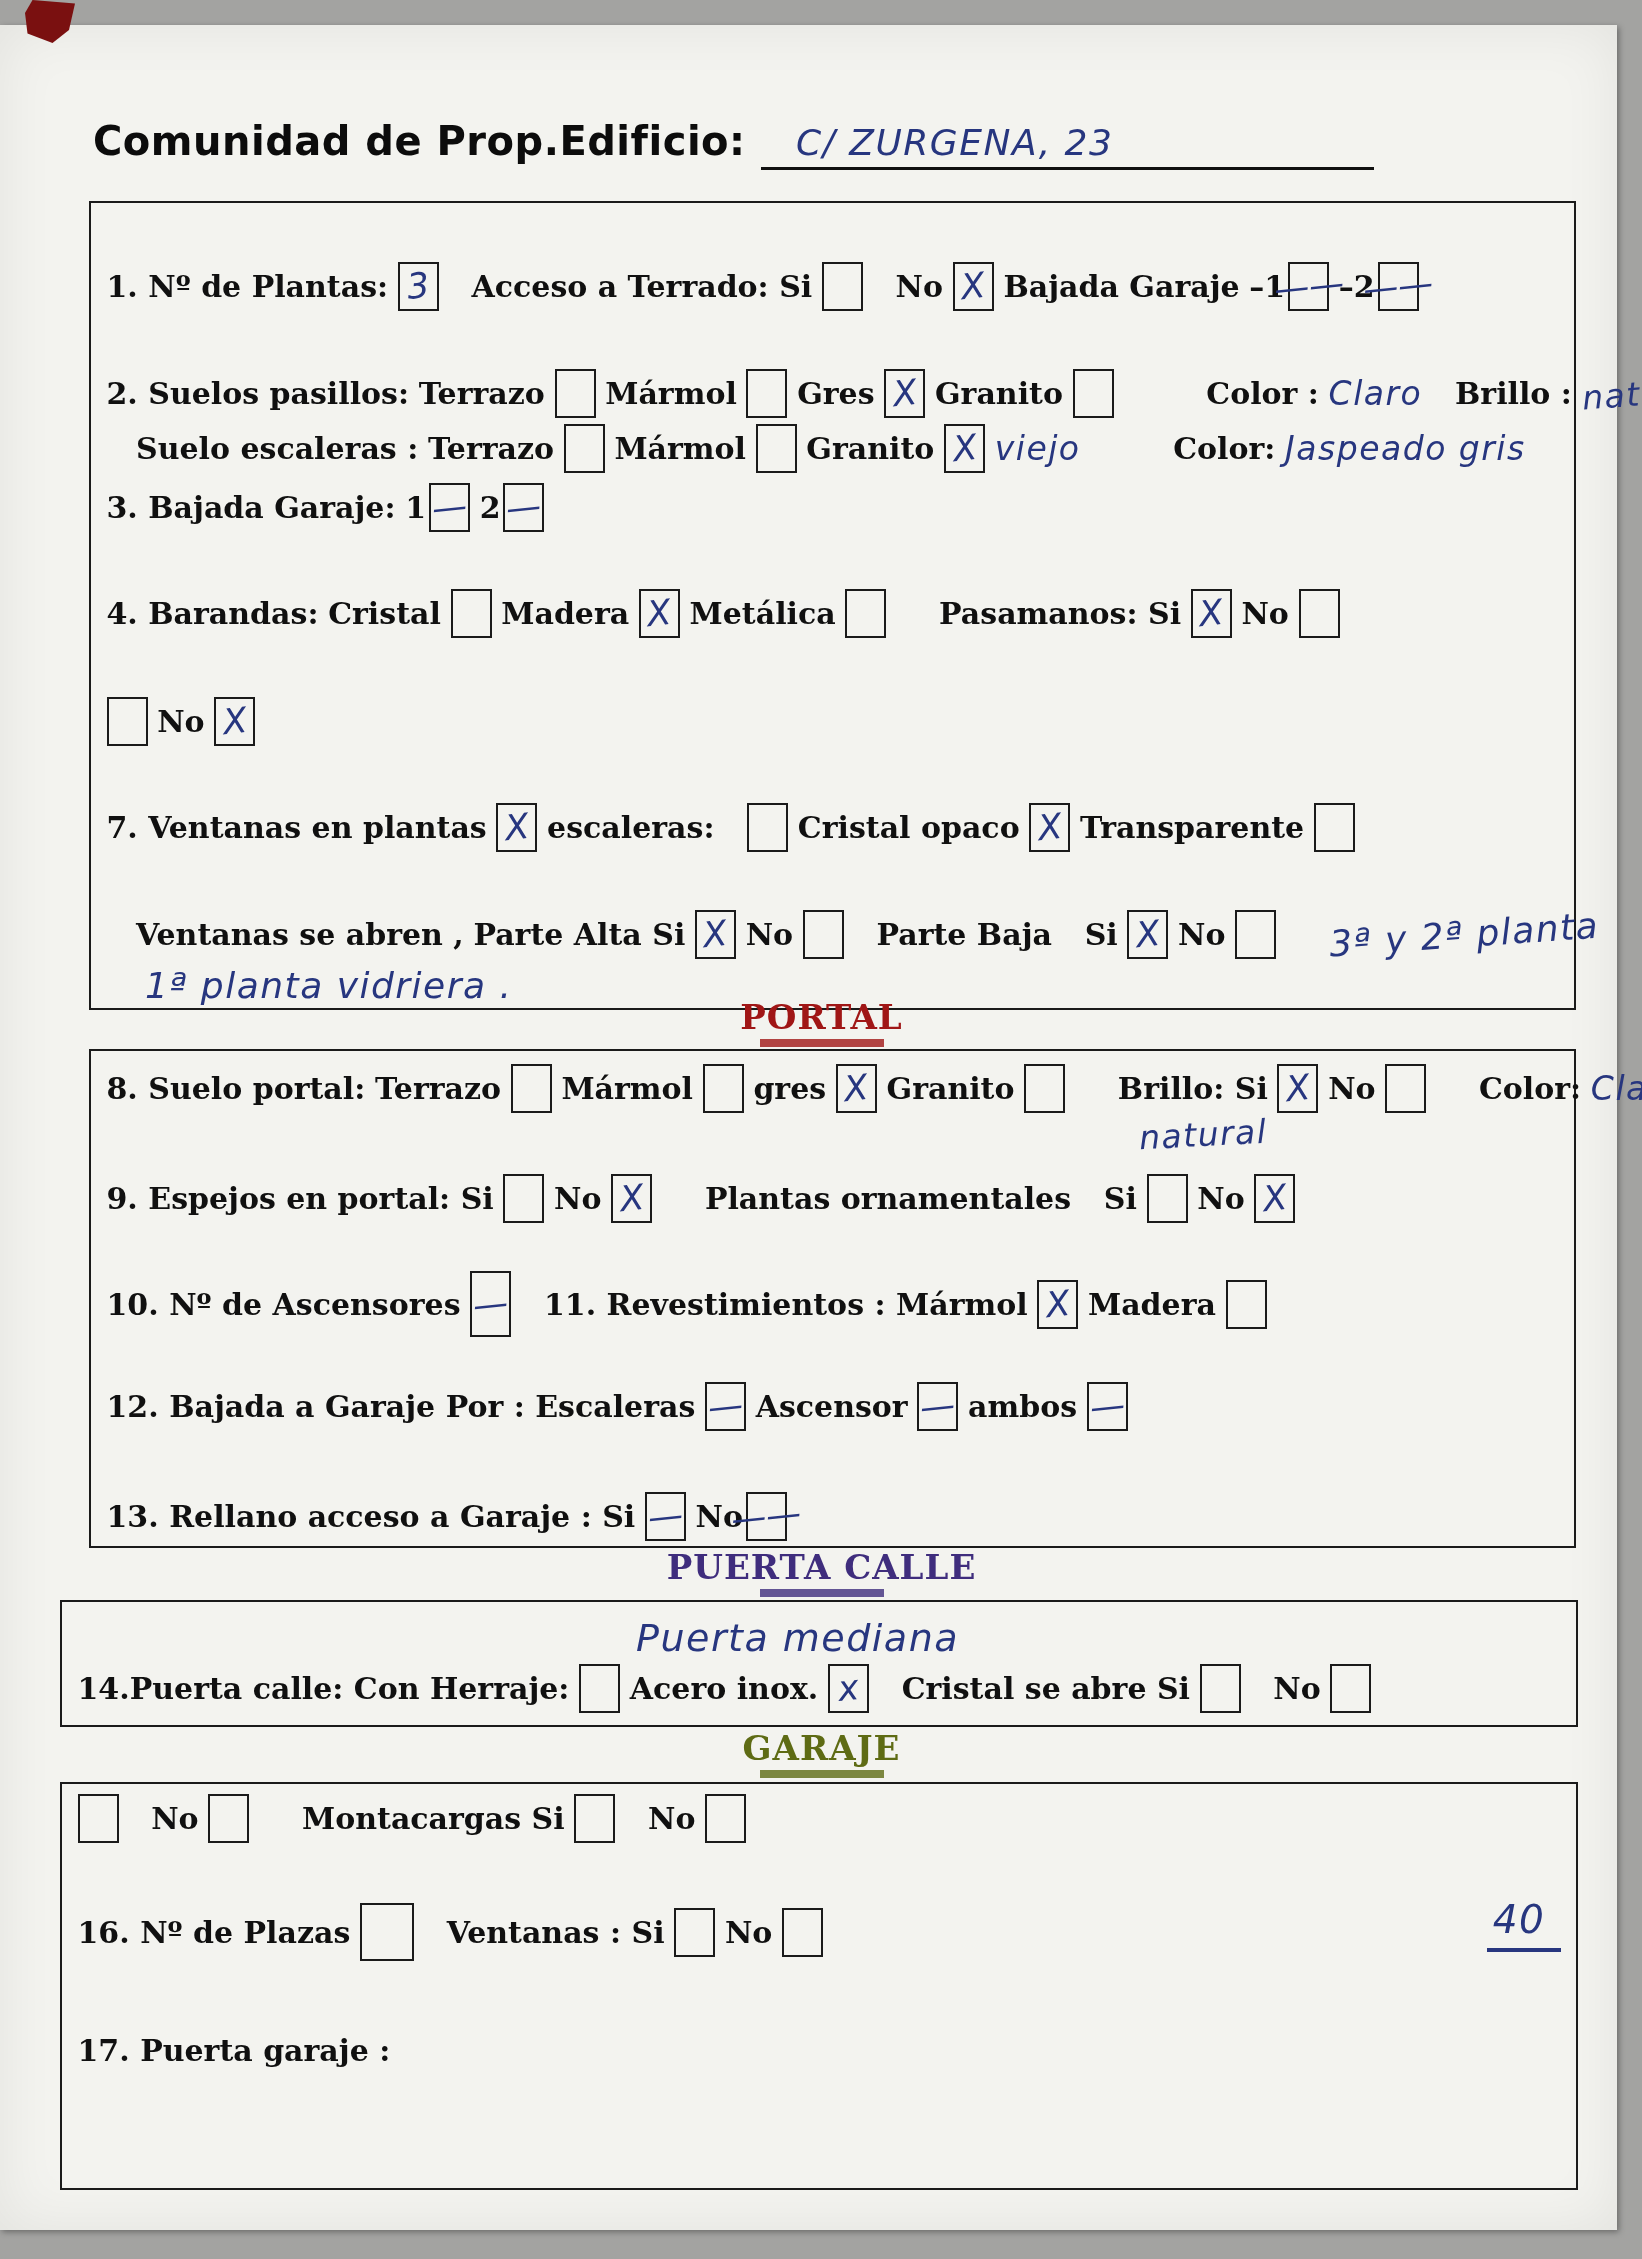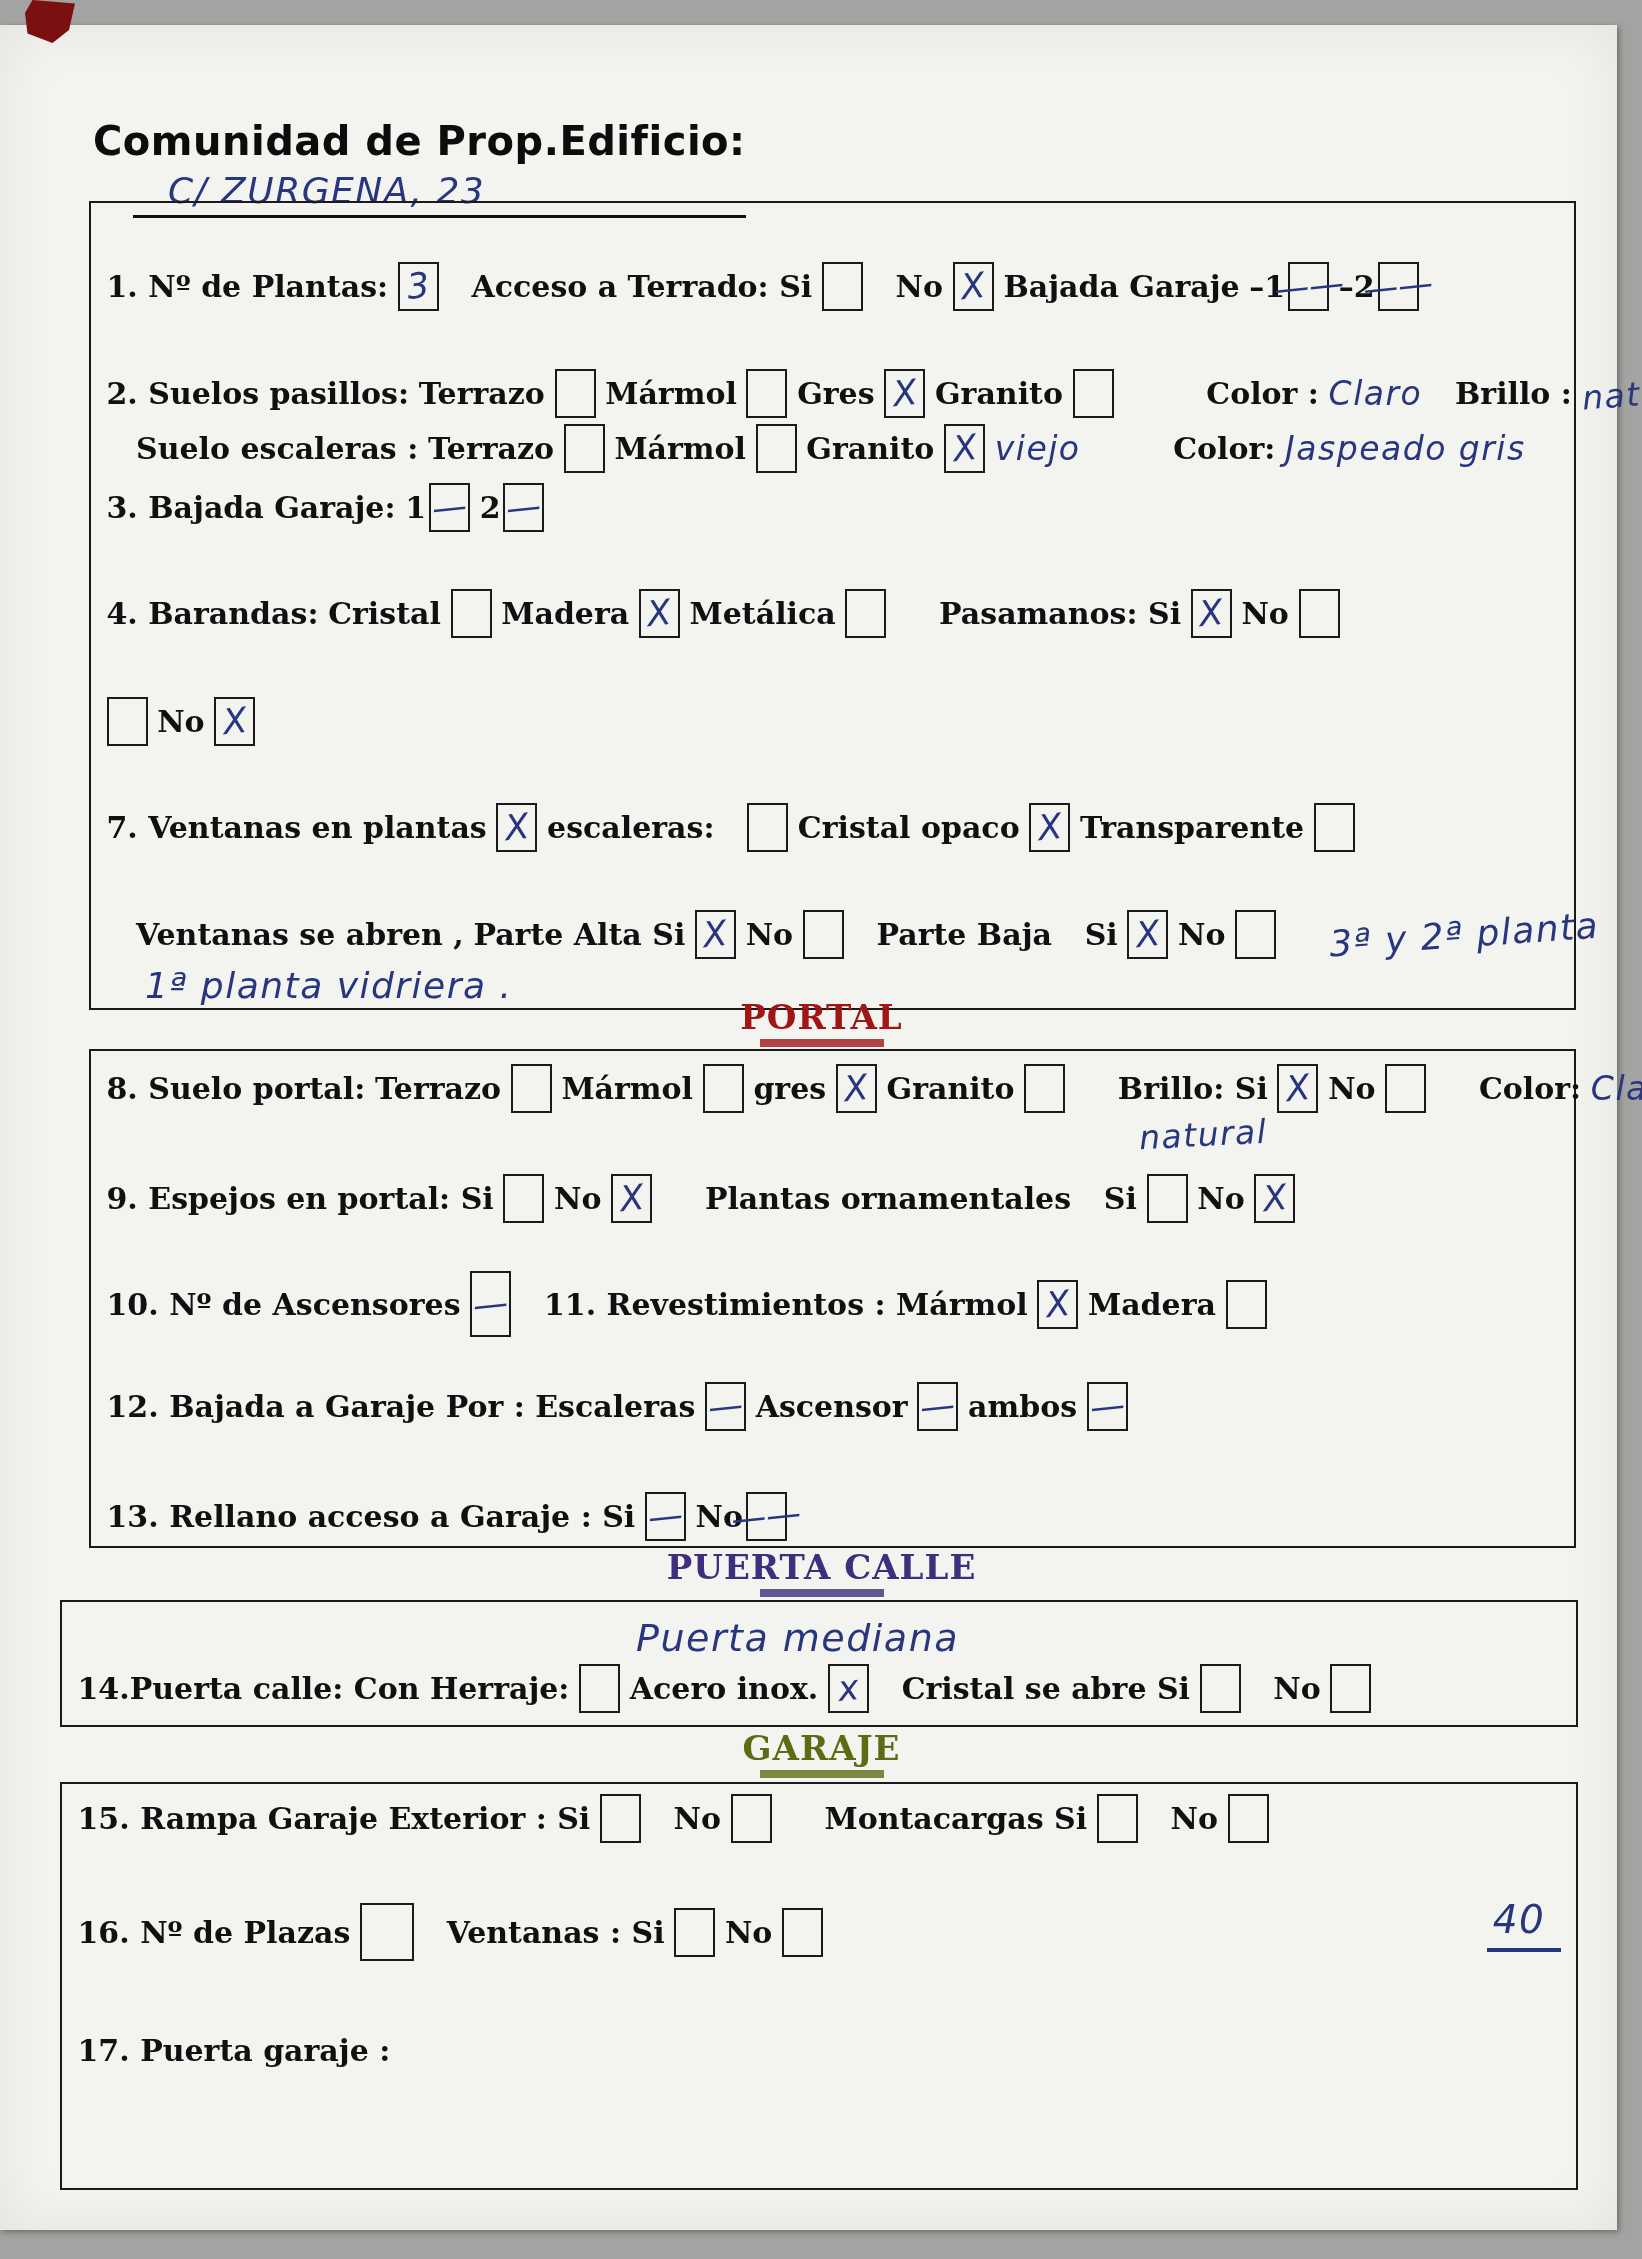--- a/index.html
+++ b/index.html
@@ -7,21 +7,21 @@
     --portal-color:#a01616; --puerta-calle-color:#3f2d7d; --garaje-color:#5e6b14;
   }
   html,body{margin:0;padding:0;}
   .page{position:relative;width:1643px;height:2260px;background:var(--page-bg);
         font-family:"DejaVu Serif",serif;overflow:hidden;}
   .paper{position:absolute;left:0;top:25px;width:1617px;height:2205px;background:var(--paper);
          box-shadow:inset 0 0 58px rgba(0,0,0,.07), 1.9px 1.9px 5.8px rgba(0,0,0,.35);}
   .corner-mark{position:absolute;left:25px;top:0;width:50px;height:43px;background:#7a1010;
          clip-path:polygon(15% 0,100% 8%,88% 70%,55% 100%,5% 78%,0 30%);}
   
-  .title-row{position:absolute;left:93px;top:118px;display:flex;align-items:flex-end;white-space:nowrap;flex-direction:column;}
+  .title-row{position:absolute;left:93px;top:118px;display:flex;align-items:flex-end;white-space:nowrap;}
   .title-label{font-family:"DejaVu Sans",sans-serif;font-weight:bold;font-size:40px;color:#0c0c0c;
          letter-spacing:0.5px;padding-bottom:5.8px;}
   .title-line{margin-left:15.5px;min-width:568px;border-bottom:3.9px solid #101010;padding:0 9.7px 3.9px 35px;}
   
   .hw{font-family:"DejaVu Sans",sans-serif;font-style:italic;color:var(--ink);font-size:33px;
       letter-spacing:1.5px;white-space:nowrap;}
   .hw.big{font-size:36px;}
   .tilt-up{display:inline-block;transform:rotate(-4deg);}
   
   .sect{position:absolute;border:2.9px solid var(--box-border);}
@@ -356,21 +356,20 @@
       <span class="cb">
           <span class="mk"></span>
         </span>
     </div>
   </div>
 
   <div class="heading" id="h-garaje">GARAJE</div>
 
   <div class="sect" id="box4">
     <div class="row" style="top:8.7px">
-      <span class="lbl">15. Rampa Garaje Exterior : Si</span>
       <span class="cb">
           <span class="mk"></span>
         </span>
       <span class="lbl ml-c">No</span>
       <span class="cb">
           <span class="mk"></span>
         </span>
       <span class="lbl ml-a">Montacargas Si</span>
       <span class="cb">
           <span class="mk"></span>

